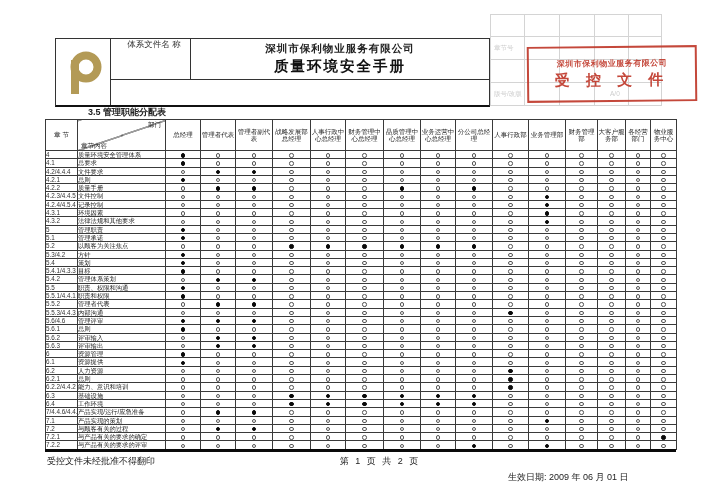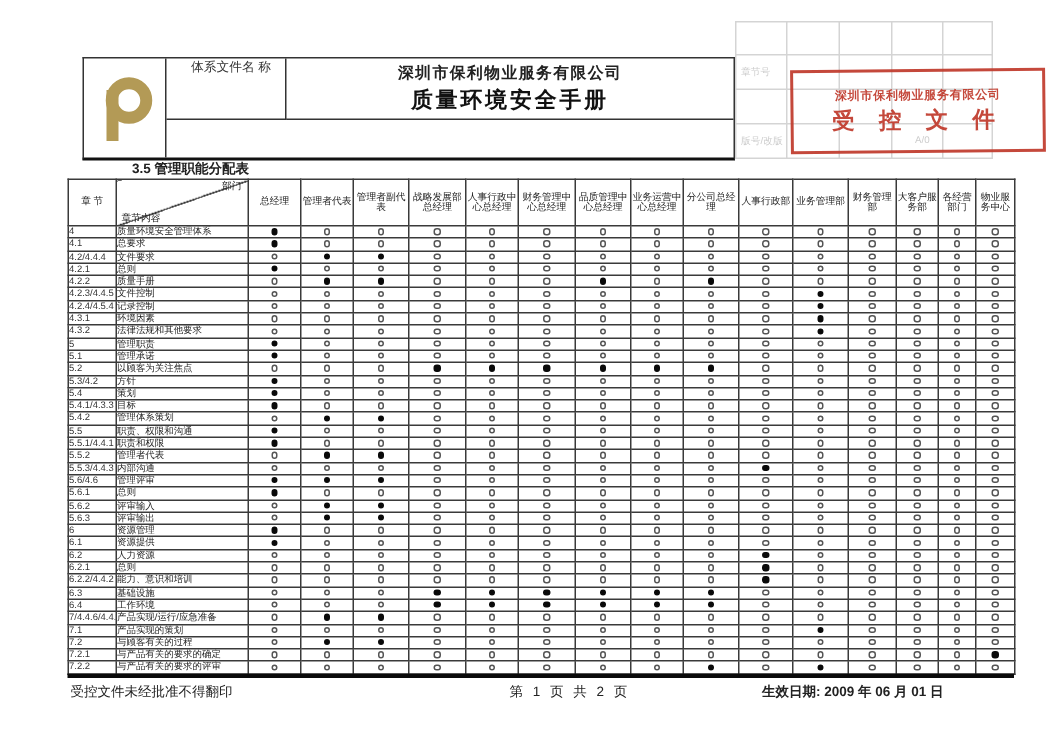--- a/index.html
+++ b/index.html
@@ -64,21 +64,21 @@
   th.lbl{text-align:left;padding-left:2px;color:#222;}
   td.mark{text-align:center;vertical-align:middle;}
   .dot{display:inline-block;width:4.4px;height:4.4px;border-radius:50%;
     border:.8px solid #555;box-sizing:border-box;vertical-align:middle;}
   .dot.filled{background:#0a0a0a;border-color:#0a0a0a;}
   
   .footer-line{position:absolute;left:45px;top:449px;width:631px;height:2.5px;background:#0a0a0a;}
   .footer{position:absolute;left:0;top:455px;width:702px;font-size:9px;color:#222;}
   .footer .f-left{position:absolute;left:47px;top:0;text-align:center;}
   .footer .f-center{position:absolute;left:300px;top:0;width:160px;text-align:center;letter-spacing:2px;}
-  .footer .f-right{position:absolute;left:508px;top:0;font-weight:bold;}
+  .footer .f-right{position:absolute;left:508px;top:16px;font-weight:normal;}
 </style>
 </head>
 <body>
 
 <div class="doc-header">
   <div class="logo-cell">
     <svg width="40" height="44" viewBox="0 0 40 44">
       <circle cx="23" cy="17" r="11.5" fill="none" stroke="#b39a56" stroke-width="8"></circle>
       <rect x="8" y="10" width="8" height="34" fill="#b39a56"></rect>
     </svg>

